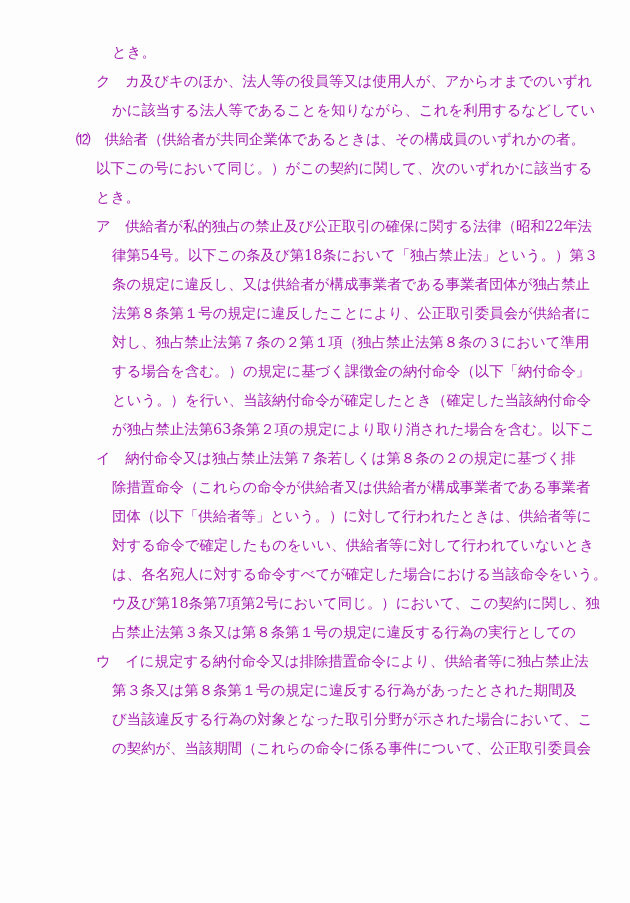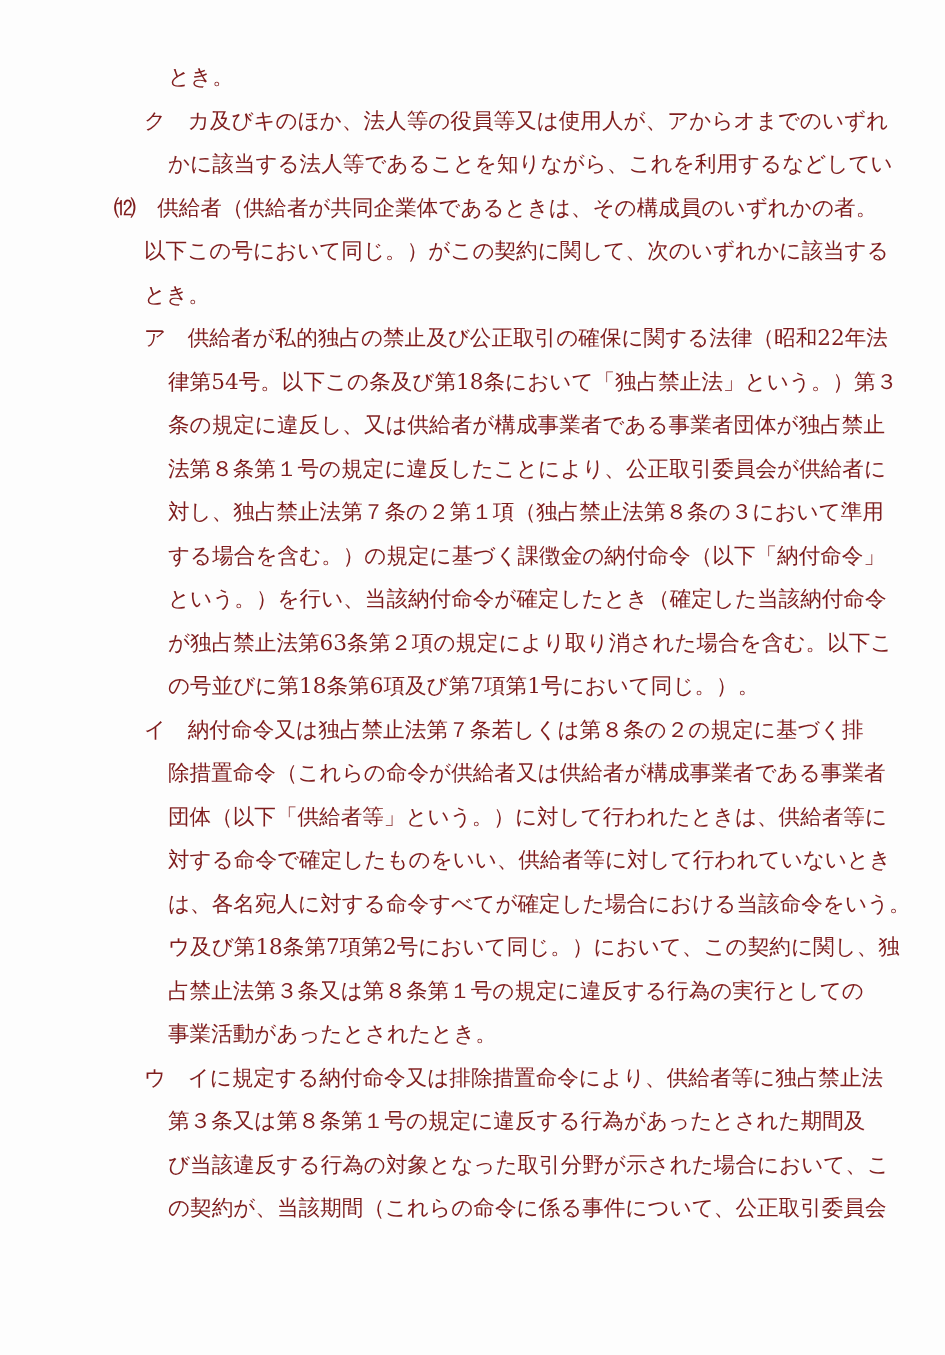--- a/index.html
+++ b/index.html
@@ -31,21 +31,21 @@
   }
 
   
   .line {
     position: relative;
     height: 29px;
     line-height: 29px;
     font-size: 14.4px;
     white-space: nowrap;
     letter-spacing: 0;
-    color: #7f1d1d;
+    color: #a21caf;
   }
 
   
   .ind-marker-1 { padding-left: 76px; }   
   .ind-cont-1   { padding-left: 96px; }   
   .ind-cont-2   { padding-left: 112px; }  
 
   
   .line.justify {
     display: flex;
@@ -527,21 +527,20 @@
           <span class="ch">合</span>
           <span class="ch">を</span>
           <span class="ch">含</span>
           <span class="ch">む</span>
           <span class="ch">。</span>
           <span class="ch">以</span>
           <span class="ch">下</span>
           <span class="ch">こ</span>
         </span>
       </div>
-      <div class="line ind-cont-2 flush"><span class="run">の号並びに第18条第6項及び第7項第1号において同じ。）。</span></div>
       <div class="line ind-cont-1 justify">
         <span class="marker">イ　</span>
         <span class="run">
           <span class="ch">納</span>
           <span class="ch">付</span>
           <span class="ch">命</span>
           <span class="ch">令</span>
           <span class="ch">又</span>
           <span class="ch">は</span>
           <span class="ch">独</span>
@@ -788,21 +787,20 @@
           <span class="ch">為</span>
           <span class="ch">の</span>
           <span class="ch">実</span>
           <span class="ch">行</span>
           <span class="ch">と</span>
           <span class="ch">し</span>
           <span class="ch">て</span>
           <span class="ch">の</span>
         </span>
       </div>
-      <div class="line ind-cont-2 flush"><span class="run">事業活動があったとされたとき。</span></div>
       <div class="line ind-cont-1 justify">
         <span class="marker">ウ　</span>
         <span class="run">
           <span class="ch">イ</span>
           <span class="ch">に</span>
           <span class="ch">規</span>
           <span class="ch">定</span>
           <span class="ch">す</span>
           <span class="ch">る</span>
           <span class="ch">納</span>

